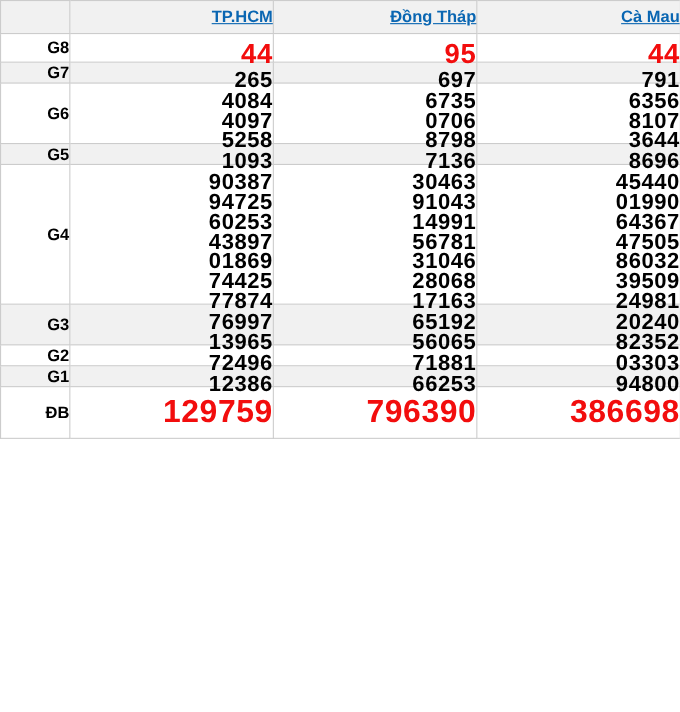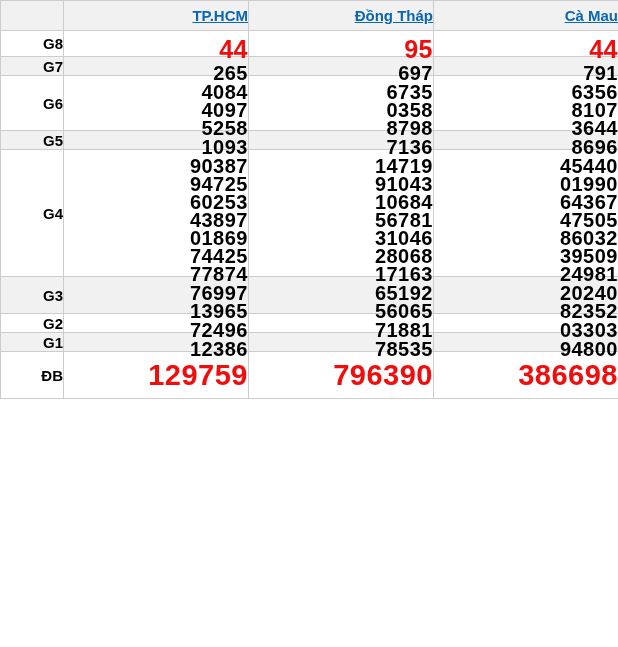--- a/index.html
+++ b/index.html
@@ -115,21 +115,21 @@
         </tr>
         <tr class="white">
           <td class="label-cell">G6</td>
           <td class="value-cell">
             <div class="num">4084</div>
             <div class="num">4097</div>
             <div class="num">5258</div>
           </td>
           <td class="value-cell">
             <div class="num">6735</div>
-            <div class="num">0358</div>
+            <div class="num">0706</div>
             <div class="num">8798</div>
           </td>
           <td class="value-cell">
             <div class="num">6356</div>
             <div class="num">8107</div>
             <div class="num">3644</div>
           </td>
         </tr>
         <tr class="stripe">
           <td class="label-cell">G5</td>
@@ -148,23 +148,23 @@
           <td class="value-cell">
             <div class="num">90387</div>
             <div class="num">94725</div>
             <div class="num">60253</div>
             <div class="num">43897</div>
             <div class="num">01869</div>
             <div class="num">74425</div>
             <div class="num">77874</div>
           </td>
           <td class="value-cell">
-            <div class="num">14719</div>
+            <div class="num">30463</div>
             <div class="num">91043</div>
-            <div class="num">10684</div>
+            <div class="num">14991</div>
             <div class="num">56781</div>
             <div class="num">31046</div>
             <div class="num">28068</div>
             <div class="num">17163</div>
           </td>
           <td class="value-cell">
             <div class="num">45440</div>
             <div class="num">01990</div>
             <div class="num">64367</div>
             <div class="num">47505</div>
@@ -199,21 +199,21 @@
           <td class="value-cell">
             <div class="num">03303</div>
           </td>
         </tr>
         <tr class="stripe">
           <td class="label-cell">G1</td>
           <td class="value-cell">
             <div class="num">12386</div>
           </td>
           <td class="value-cell">
-            <div class="num">78535</div>
+            <div class="num">66253</div>
           </td>
           <td class="value-cell">
             <div class="num">94800</div>
           </td>
         </tr>
         <tr class="white jackpot">
           <td class="label-cell">ĐB</td>
           <td class="value-cell">
             <div class="num">129759</div>
           </td>

